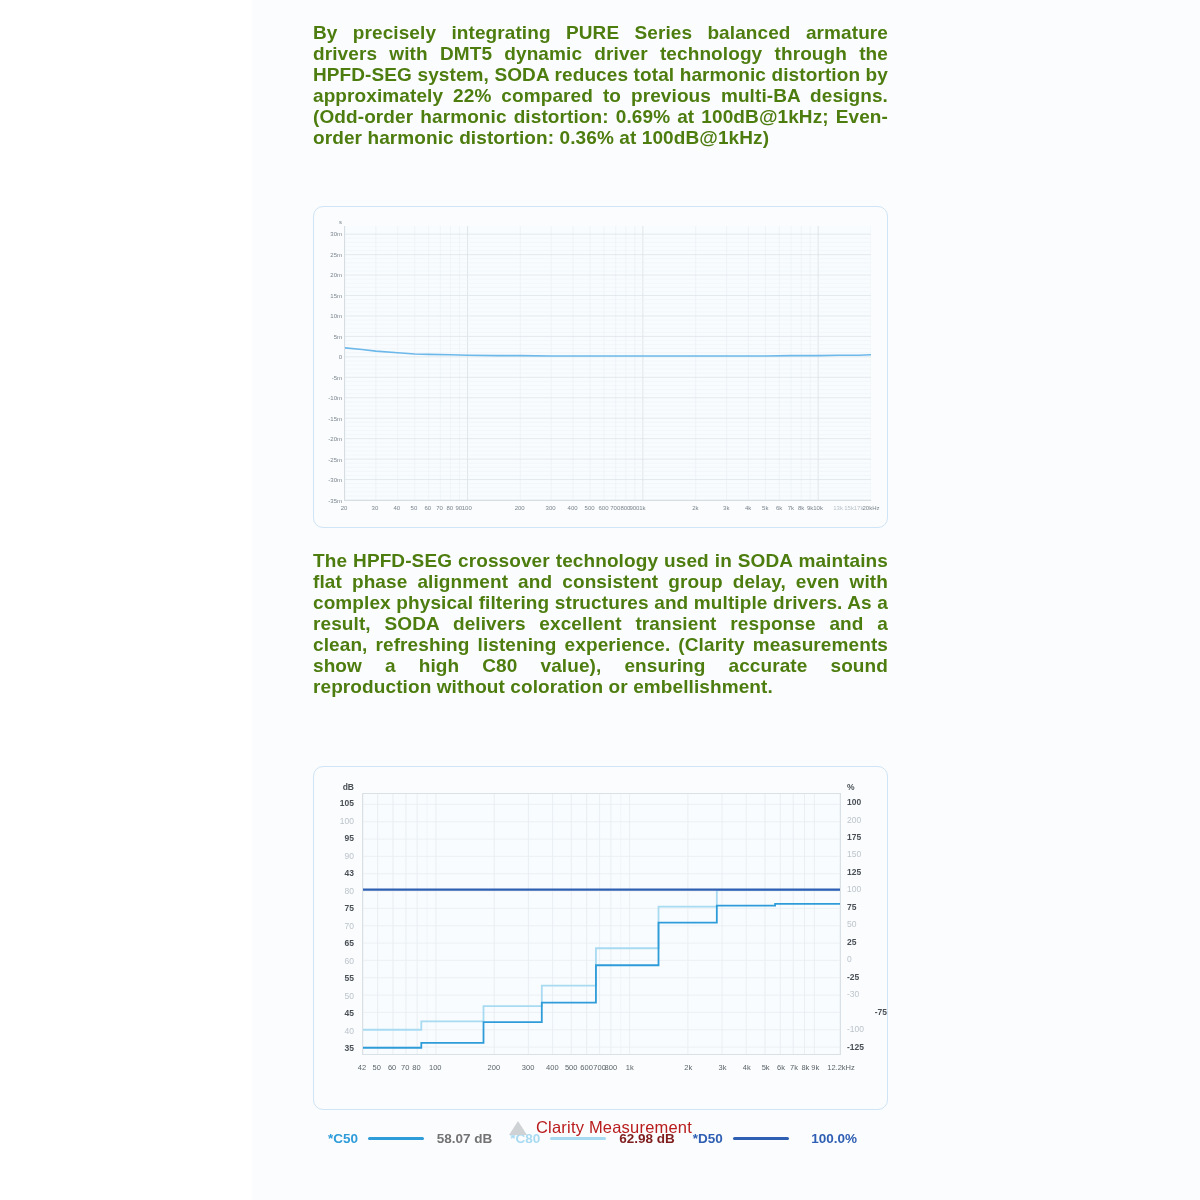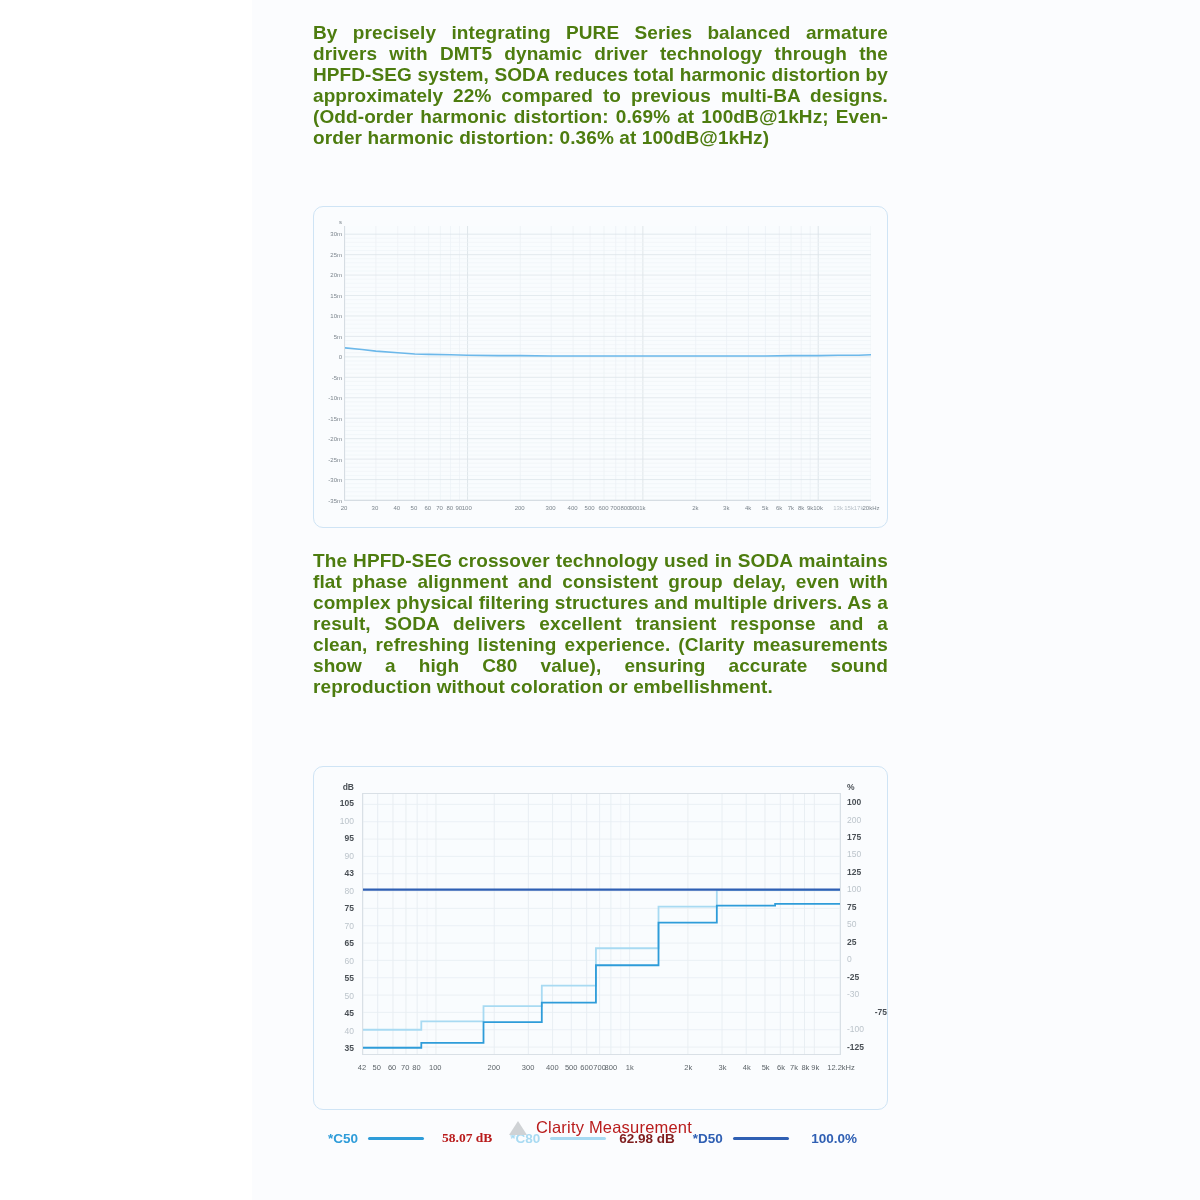--- a/index.html
+++ b/index.html
@@ -455,21 +455,21 @@
         <div class="c2-xlab" style="left: 467.063px; top: 296px;">6k</div>
         <div class="c2-xlab" style="left: 480.082px; top: 296px;">7k</div>
         <div class="c2-xlab" style="left: 491.36px; top: 296px;">8k</div>
         <div class="c2-xlab" style="left: 501.307px; top: 296px;">9k</div>
         <div class="c2-xlab" style="left: 527px; top: 296px;">12.2kHz</div>
       </div>
     <div id="c2-legend">
         <div class="legend-group">
           <span class="legend-name" style="color: rgb(46, 156, 217);">*C50</span>
           <span class="legend-swatch" style="background: rgb(46, 156, 217);"></span>
-          <span class="legend-val" style="color: #b91c1c; padding-right: 18px; font-family: Liberation Serif, serif;">58.07 dB</span>
+          <span class="legend-val" style="color: #737373; padding-right: 18px;">58.07 dB</span>
         </div>
         <div class="legend-group">
           <span class="legend-name" style="color: rgb(168, 218, 242);">*C80</span>
           <span class="legend-swatch" style="background: rgb(168, 218, 242);"></span>
           <span class="legend-val" style="color: #7f1d1d; padding-right: 18px;">62.98 dB</span>
         </div>
         <div class="legend-group">
           <span class="legend-name" style="color: rgb(47, 95, 179);">*D50</span>
           <span class="legend-swatch" style="background: rgb(47, 95, 179);"></span>
           <span class="legend-val" style="color: rgb(47, 95, 179); padding-right: 18px;">100.0%</span>

